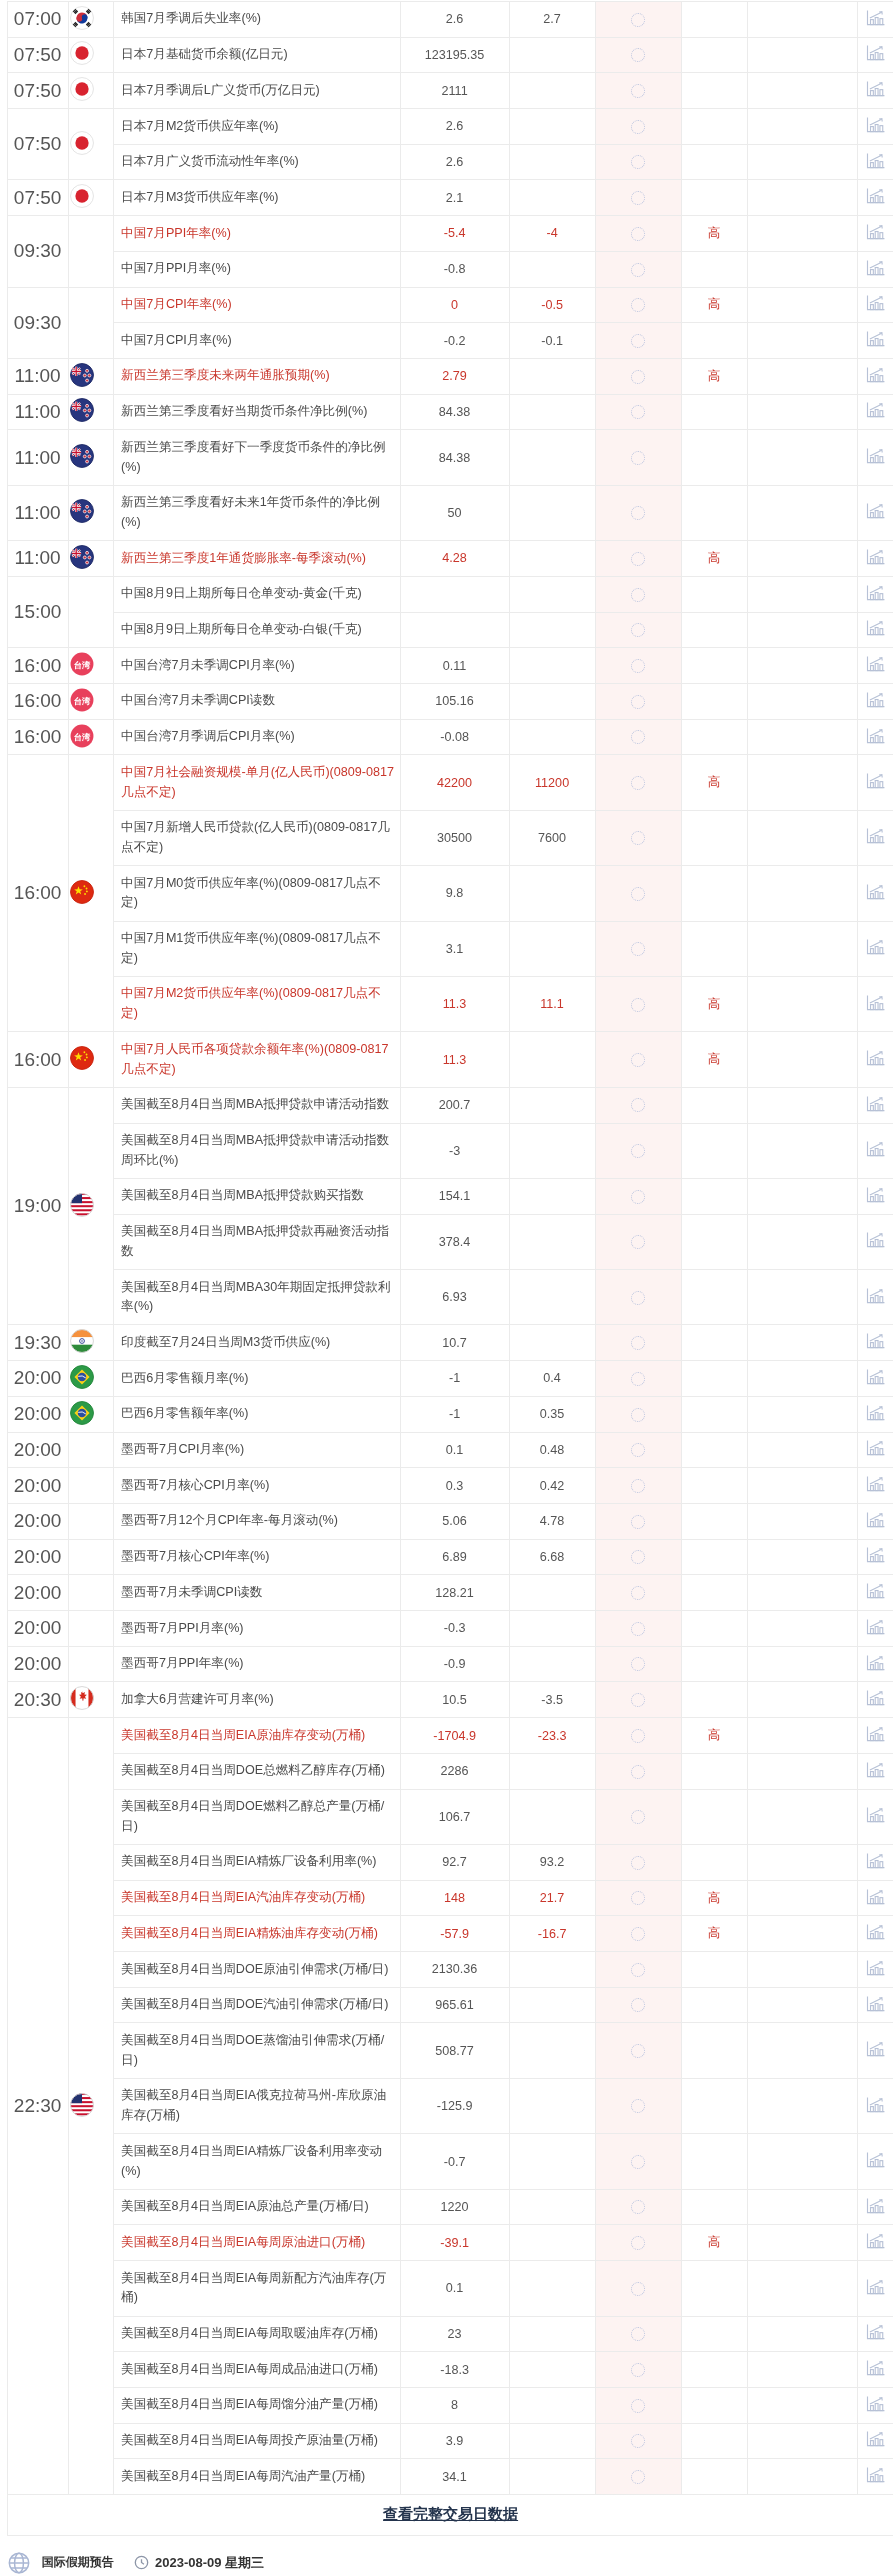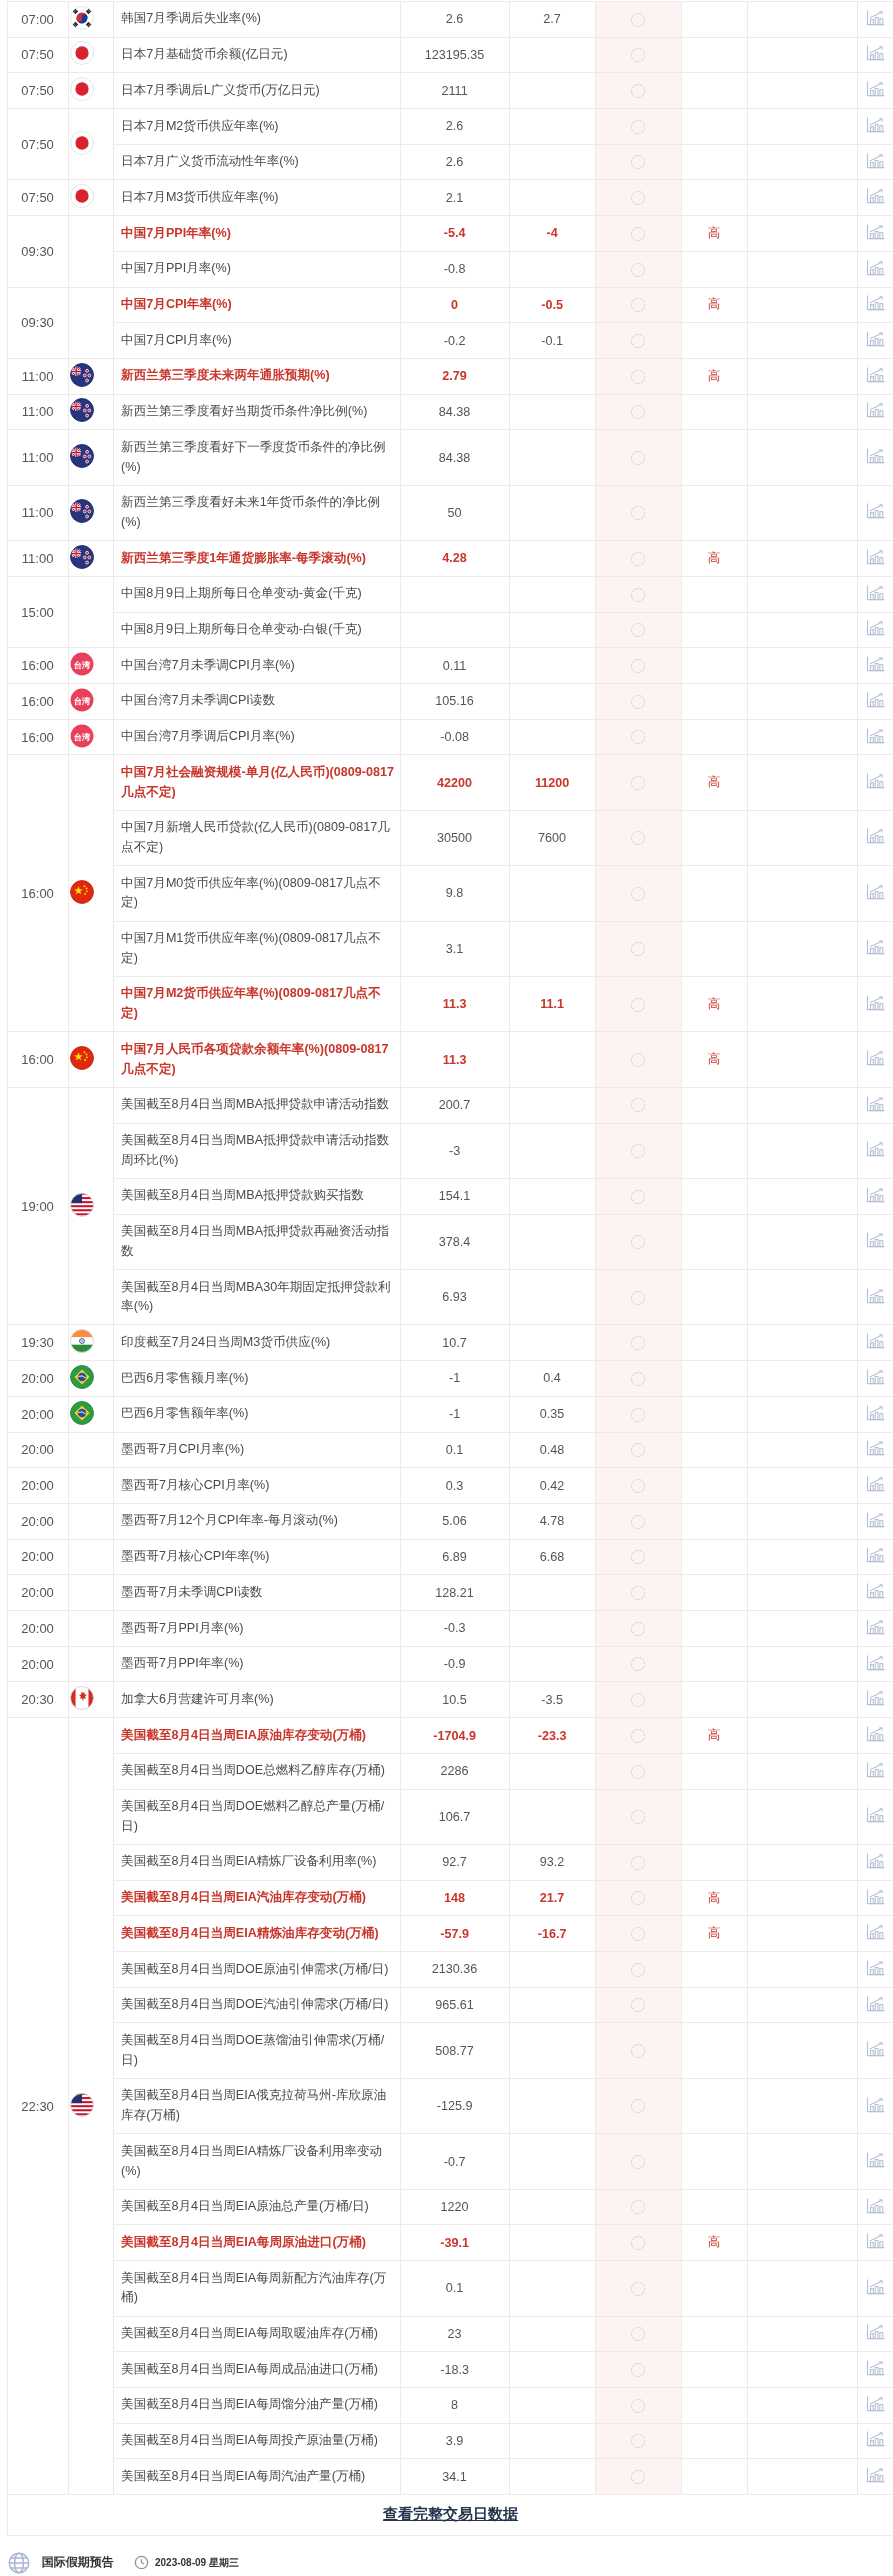--- a/index.html
+++ b/index.html
@@ -4,39 +4,39 @@
 <style>
   html,body{margin:0;padding:0;}
   body{
     width:893px;height:2576px;overflow:hidden;background:#fff;
     font-family:"Liberation Sans","DejaVu Sans",sans-serif;color:#444;
   }
   .wrap{padding-left:6.6px;}
   
   table.cal{border-collapse:collapse;table-layout:fixed;width:887px;margin-top:0.9px;}
   .cal td{border:0.9px solid #ebebeb;font-size:12.6px;color:#4a4a4a;vertical-align:middle;}
-  .cal .c-time{text-align:center;color:#555;font-size:13px;margin-left:31px;}
+  .cal .c-time{text-align:center;color:#555;font-size:19px;margin-left:31px;}
   .cal .c-flag{text-align:left;}
   .cal .c-flag span{display:inline-block;line-height:0;}
   .cal .c-event{padding:7.5px 3.7px 7.5px 7.5px;line-height:19.7px;}
   .cal .c-prev,.cal .c-fc{text-align:center;color:#555;}
   .cal .c-actual{background:#fdf3f2;text-align:center;}
   .cal .c-imp{text-align:center;color:#c9362b;}
   .cal .c-chart{text-align:center;}
-  .cal tr.hi .c-event,.cal tr.hi .c-prev,.cal tr.hi .c-fc{color:#c9362b;font-weight:bold;}
+  .cal tr.hi .c-event,.cal tr.hi .c-prev,.cal tr.hi .c-fc{color:#c9362b;font-weight:normal;}
   .spinner{display:inline-block;width:12px;height:12px;border:1.9px dotted #b9c3de;border-radius:50%;vertical-align:middle;}
   .chart-ic{display:inline-block;line-height:0;cursor:pointer;}
   .footer-row td{text-align:center;padding:10.3px 0;}
   .footer-link{color:#24344d;font-weight:bold;text-decoration:underline;font-size:15px;cursor:pointer;}
   
   .sec{display:flex;align-items:center;margin:15px 0 9.4px 0;}
   .sec .sec-ic{display:inline-block;line-height:0;margin-right:11.2px;}
   .sec .sec-title{font-size:12px;font-weight:bold;color:#333;margin-right:20.6px;}
   .sec .clock{display:inline-block;line-height:0;margin-right:5.6px;}
-  .sec .sec-date{font-size:10px;font-weight:bold;color:#333;}
+  .sec .sec-date{font-size:13px;font-weight:bold;color:#333;}
   .empty-box{width:878px;border:0.9px solid #e9e9e9;text-align:center;padding:14px 0;color:#828282;font-size:13px;}
 </style>
 </head>
 <body>
 
 <div class="wrap">
 
   <table class="cal">
     <colgroup>
       <col style="width:61px">

